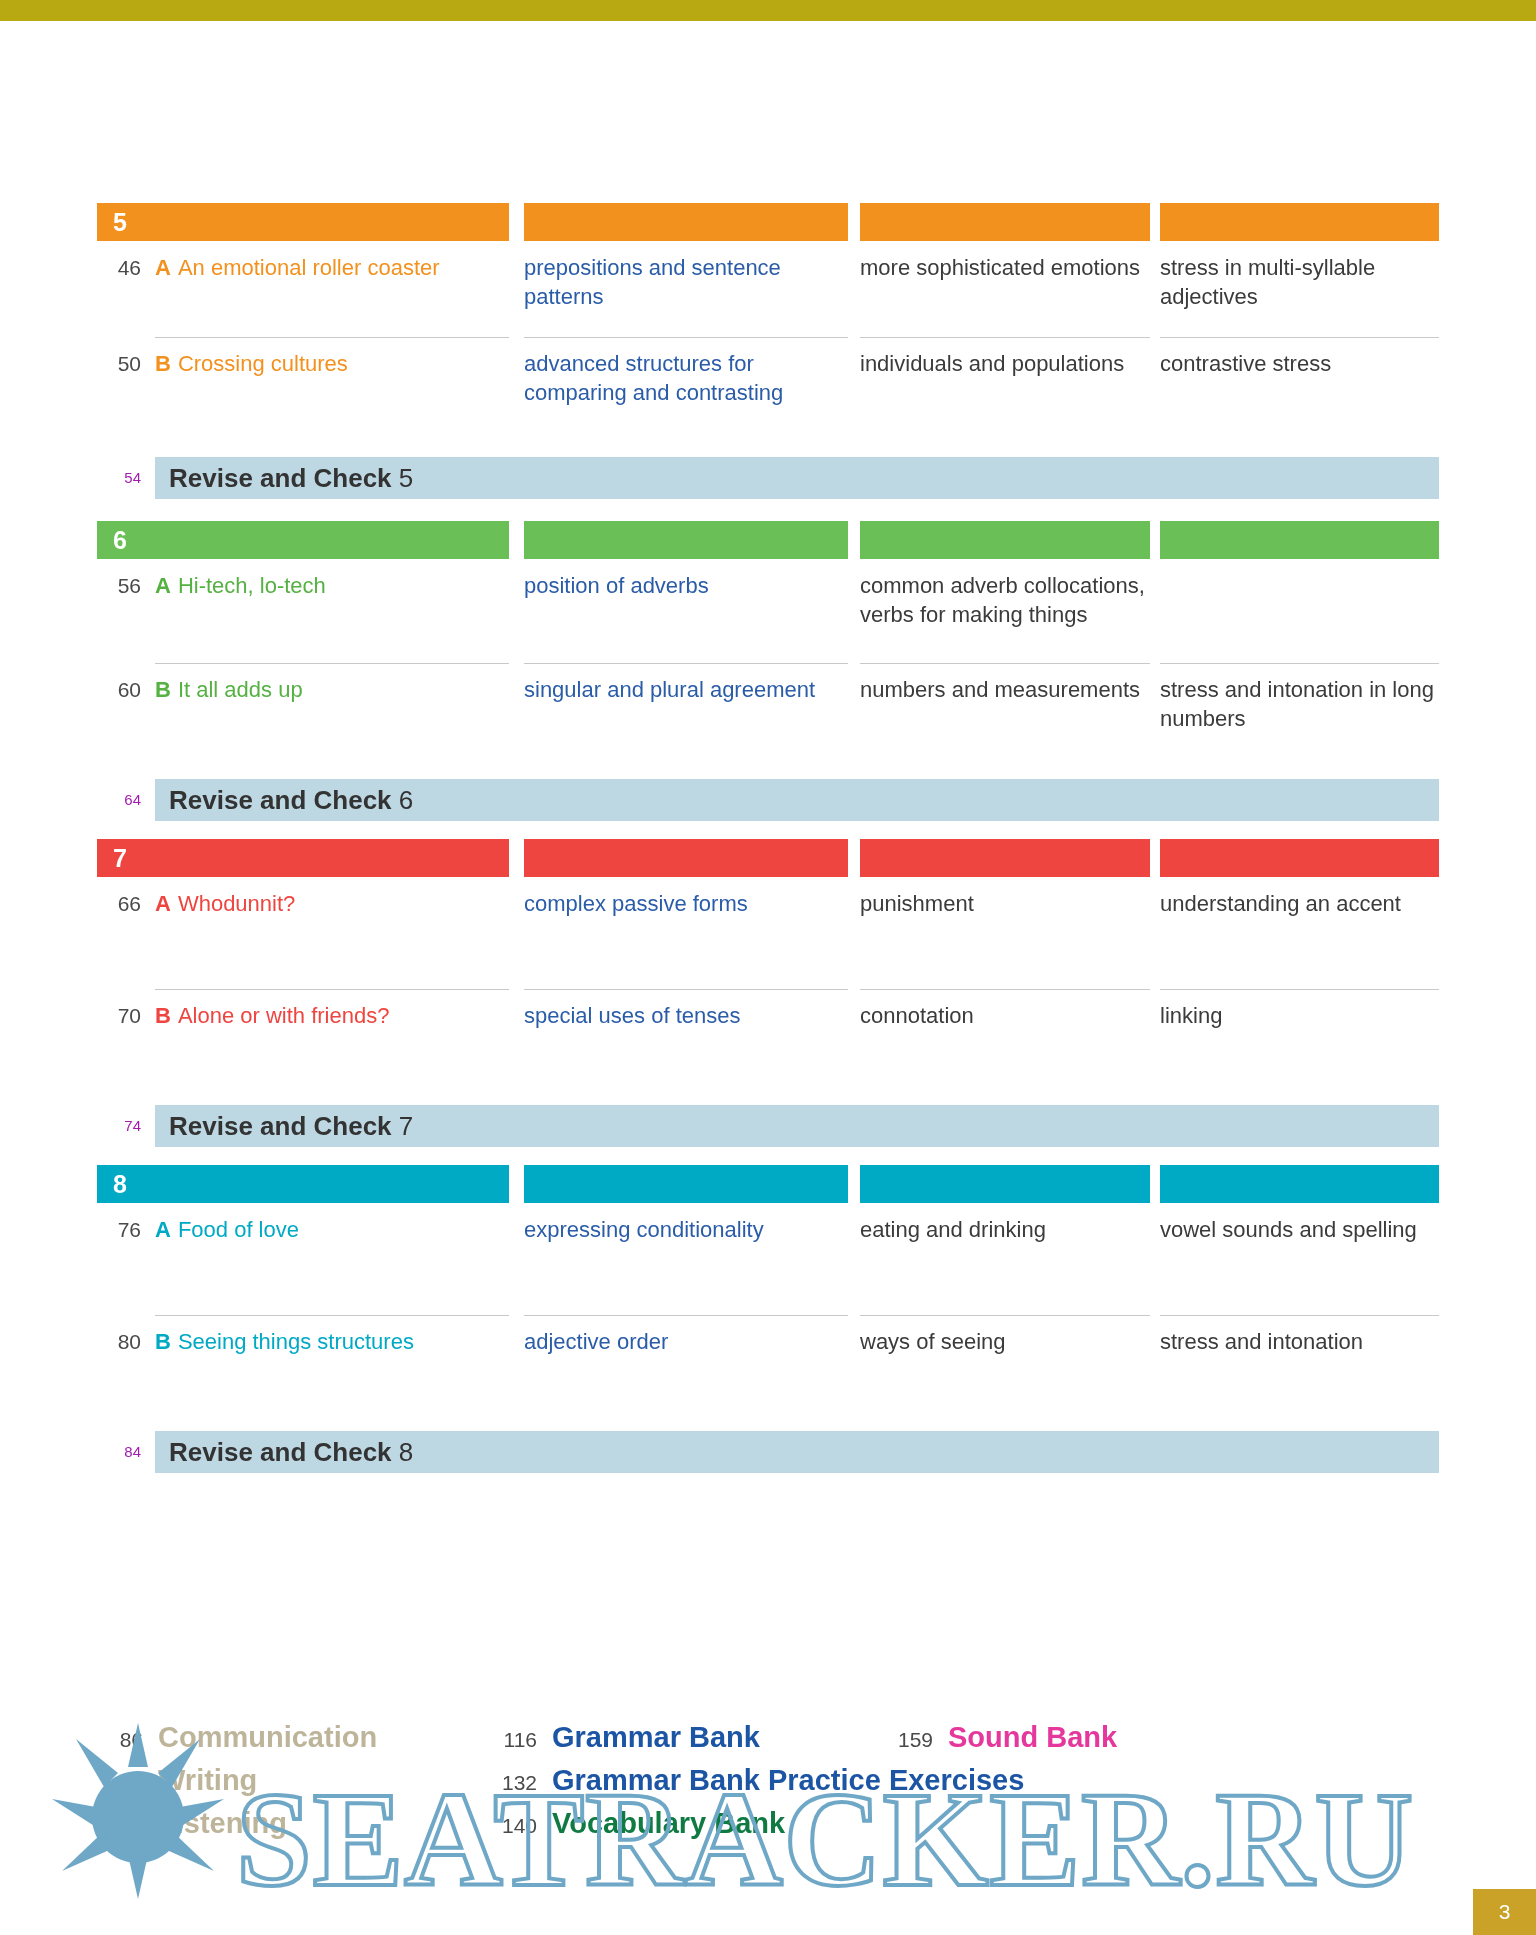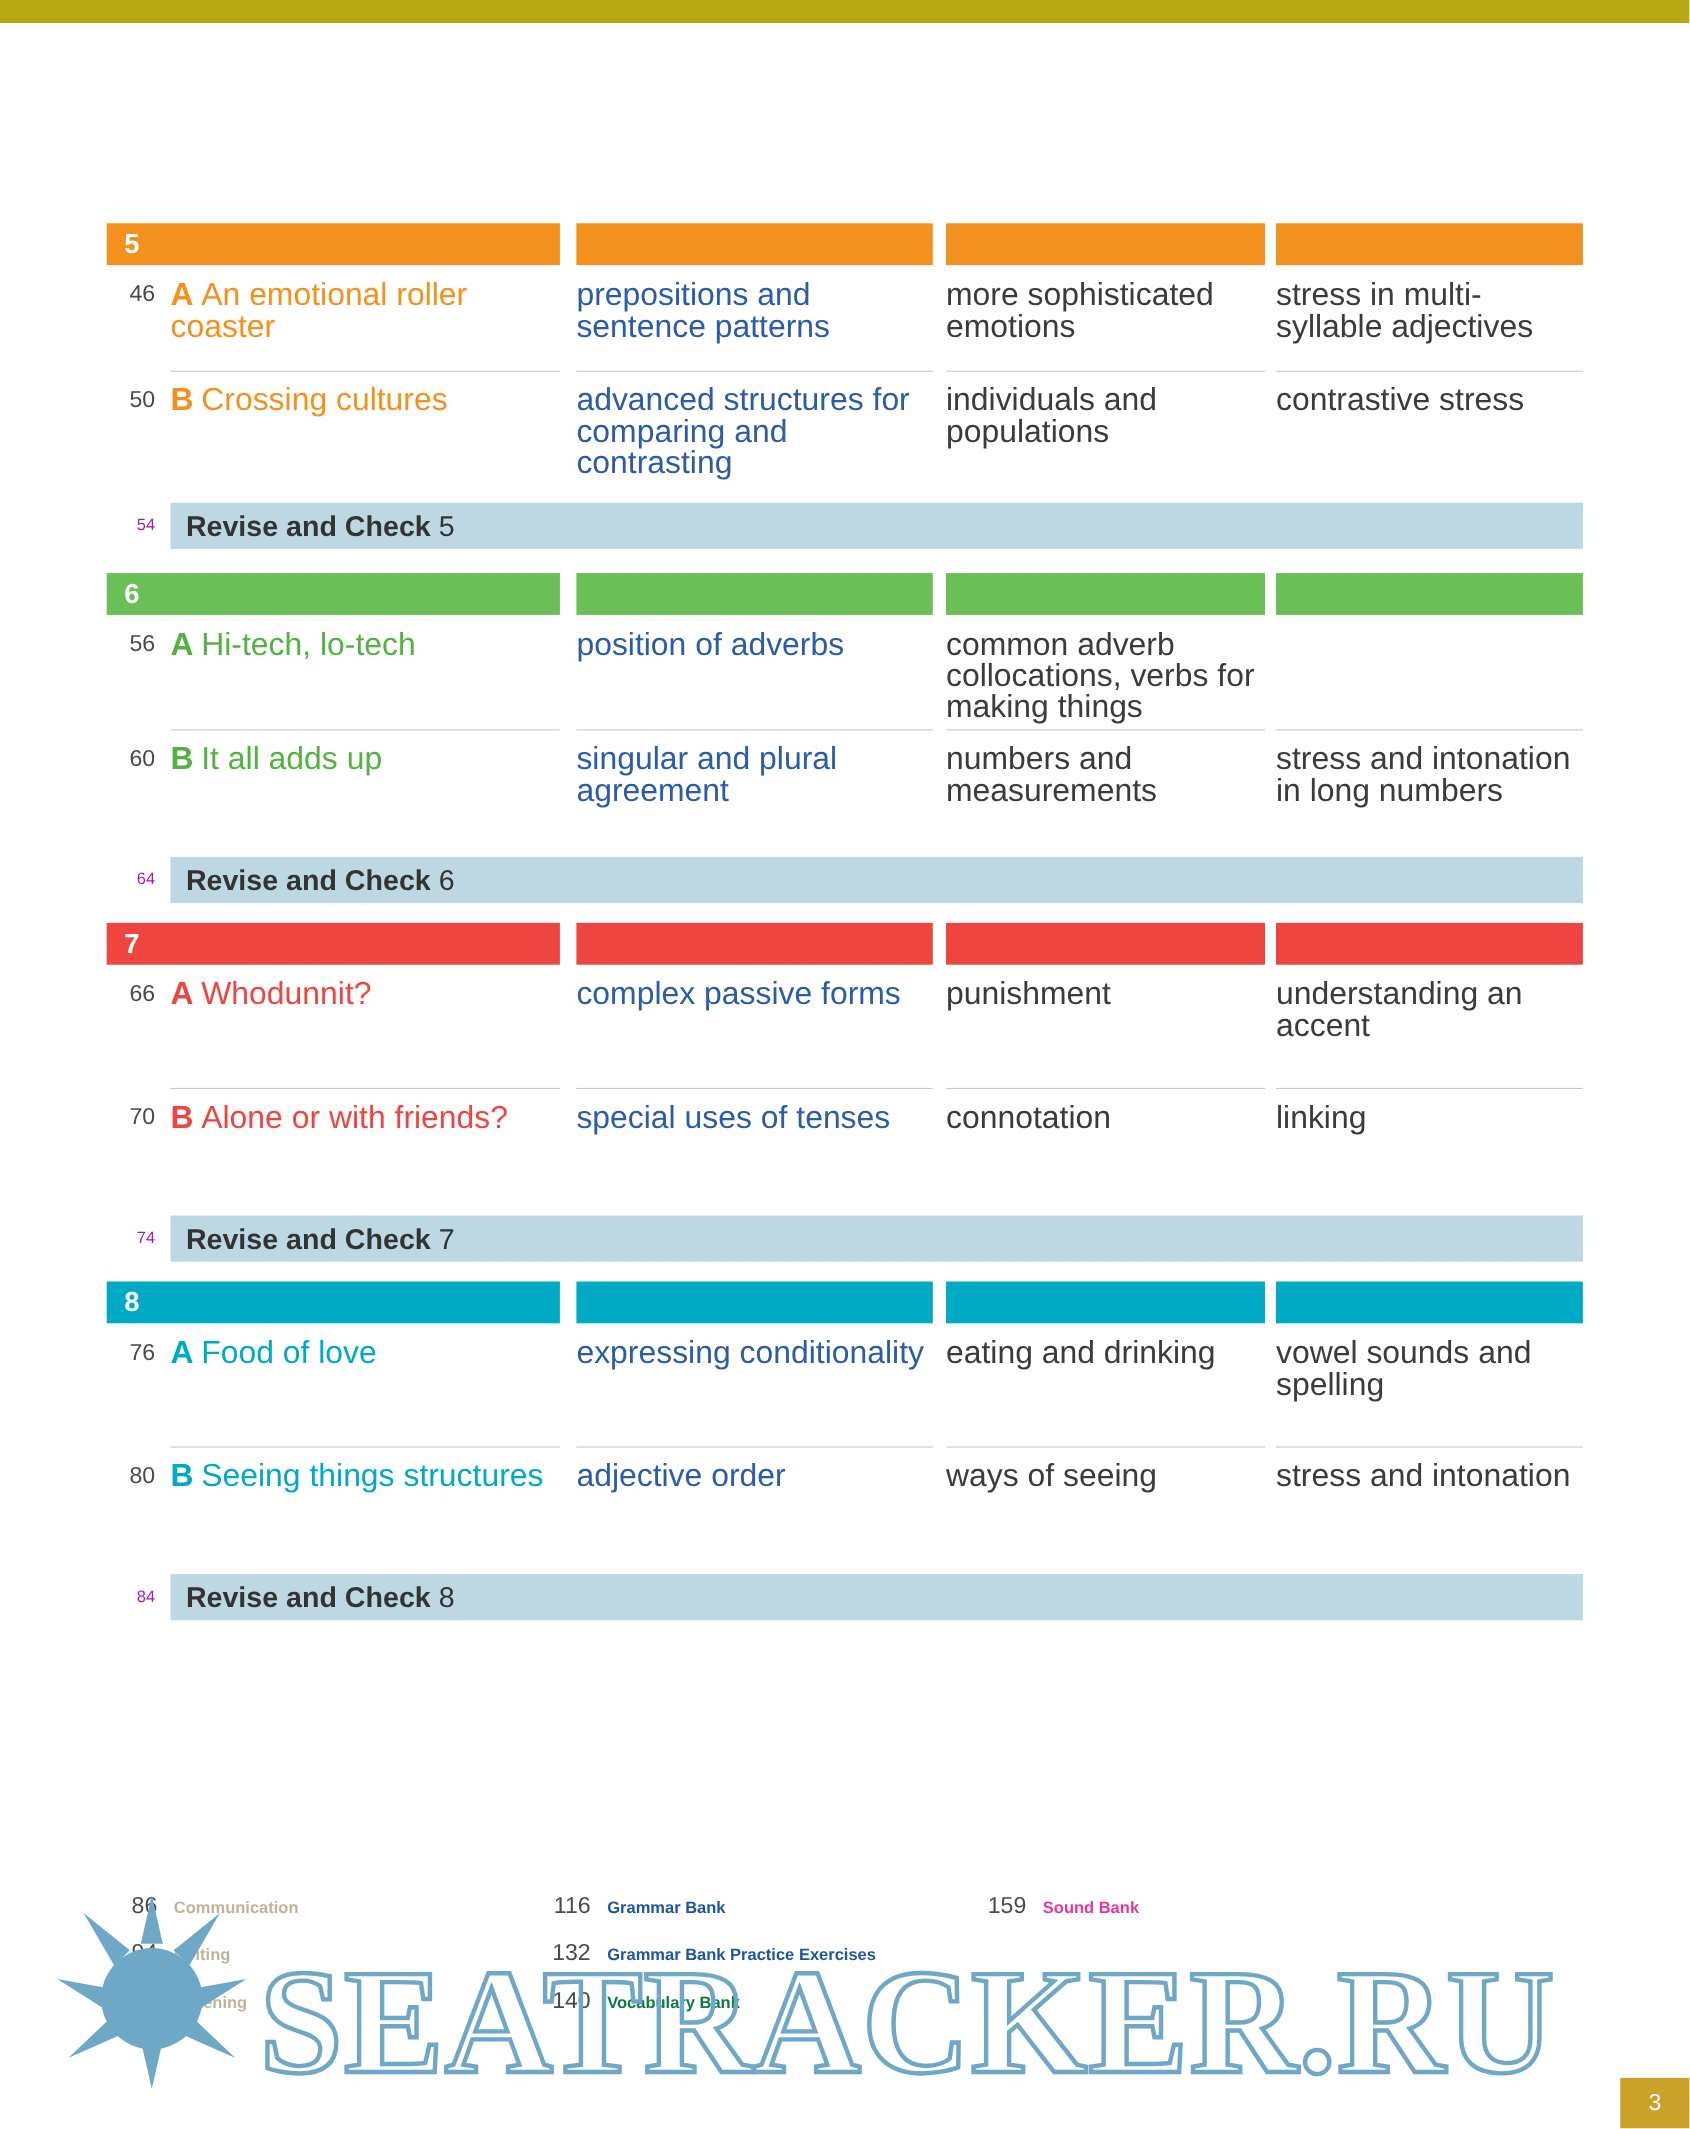--- a/index.html
+++ b/index.html
@@ -87,21 +87,21 @@
   
   .lesson {
     position: relative;
     min-height: 96px;
   }
   .lesson.tall { min-height: 104px; }
   .lesson .cell {
     position: absolute;
     top: 0;
     padding-top: 13px;
-    font-size: 29px;
+    font-size: 22px;
     line-height: 28.5px;
     color: #3b3b3b;
   }
   .cell.c-page  { left: 0px;    width: 44px; text-align: right; color: #4a4a4a; font-size: 21px; }
   .cell.c-title { left: 58px;   width: 354px; }
   .cell.c-gram  { left: 427px;  width: 324px; color: #2a5ca8; }
   .cell.c-vocab { left: 763px;  width: 290px; }
   .cell.c-pron  { left: 1063px; width: 279px; }
 
   
@@ -173,21 +173,21 @@
     display: inline-block;
     width: 46px;
     text-align: right;
     font-size: 21px;
     color: #4a4a4a;
     vertical-align: baseline;
   }
   .flabel {
     display: inline-block;
     margin-left: 15px;
-    font-size: 15px;
+    font-size: 29px;
     font-weight: bold;
     vertical-align: baseline;
     text-align: center;
   }
   .flabel.grey  { color: #bdb49a; }
   .flabel.blue  { color: #1d55a5; }
   .flabel.green { color: #0f7a42; }
   .flabel.pink  { color: #e5379c; }
 
   

